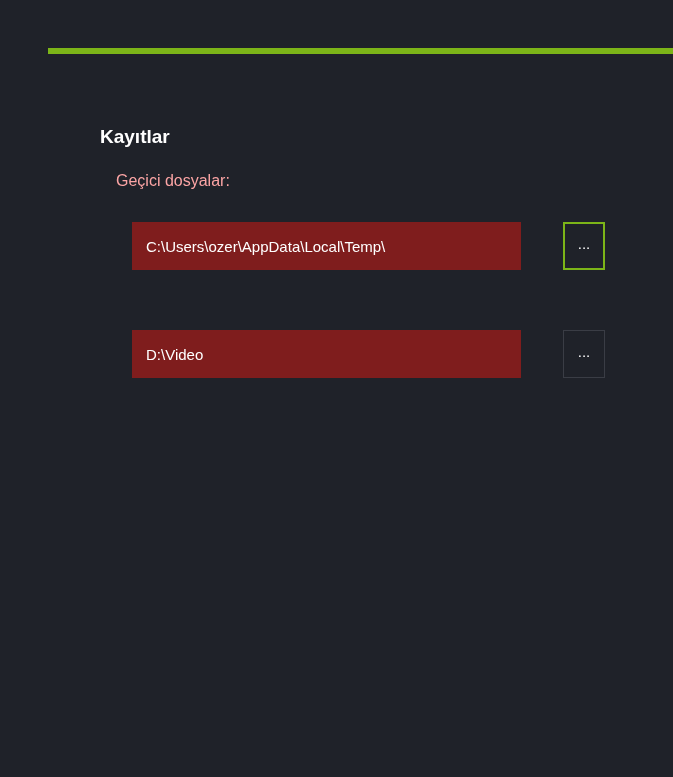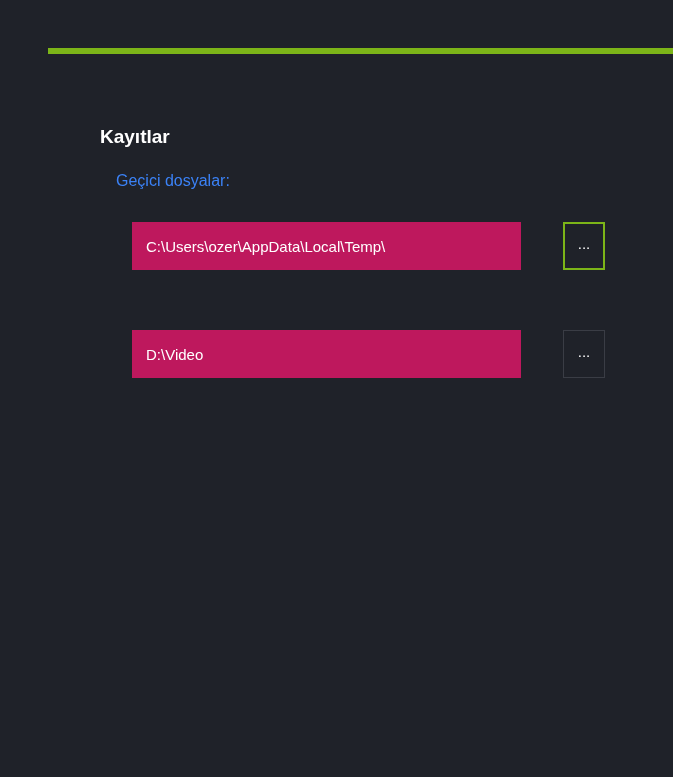--- a/index.html
+++ b/index.html
@@ -28,30 +28,30 @@
       font-weight: 700;
       margin-bottom: 24px;
     }
     .field-group {
       margin-bottom: 28px;
     }
     .field-label {
       font-size: 16px;
       font-weight: 400;
       margin-bottom: 12px;
-      color: #3b82f6;
+      color: #fca5a5;
     }
     .field-row {
       display: flex;
       gap: 10px;
       align-items: stretch;
     }
     .path-input {
       flex: 1;
-      background: #be185d;
+      background: #7f1d1d;
       border: none;
       color: #ffffff;
       font-size: 15px;
       padding: 14px 14px;
       font-family: inherit;
       outline: none;
       height: 48px;
     }
     .browse-button {
       width: 42px;

